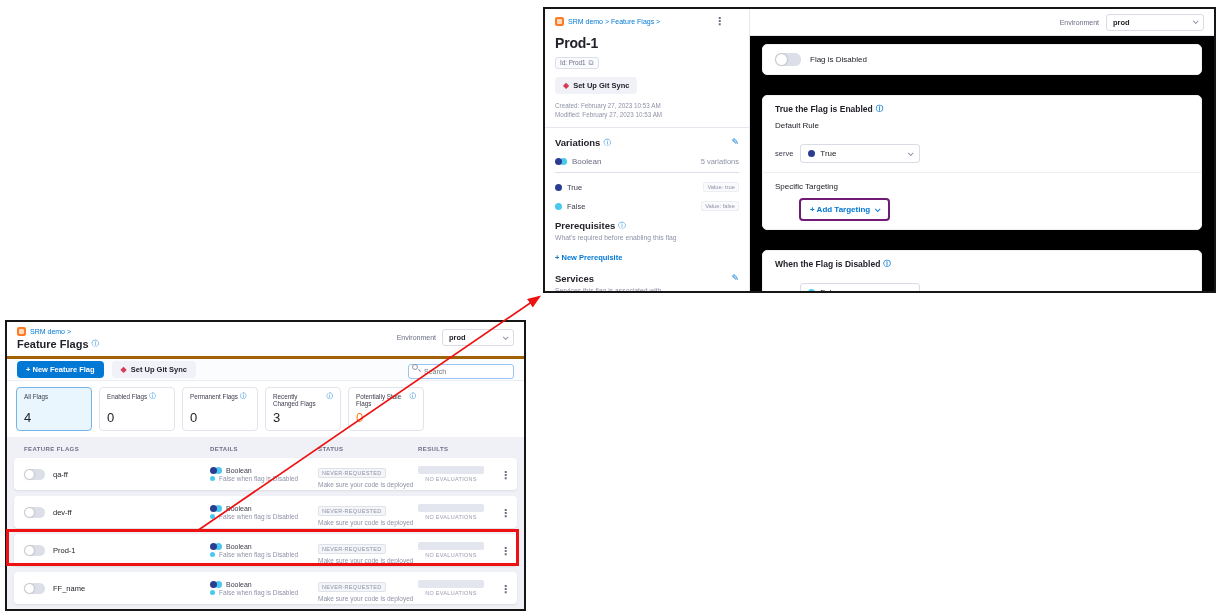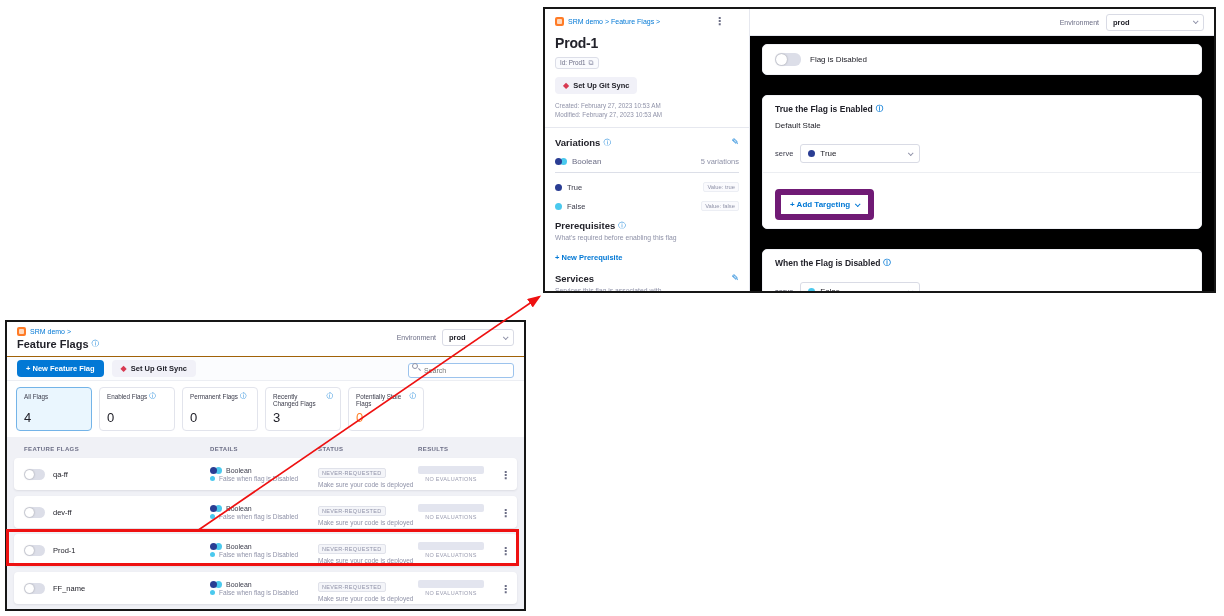--- a/index.html
+++ b/index.html
@@ -67,31 +67,31 @@
   .dp-content { flex:1; background:#000000; padding:8px 12px; display:flex; flex-direction:column; gap:20px; overflow:hidden; }
   .card { background:#fff; border:1px solid #f0f1f5; border-radius:5px; box-shadow:0 1px 2px rgba(40,41,61,.06); padding:8px 12px; }
   .card-toggle { display:flex; align-items:center; gap:9px; font-size:8px; padding:8px 12px; }
   .card-h { display:flex; align-items:center; gap:3px; font-size:8.5px; font-weight:bold; }
   .sub-label { font-size:8px; margin-top:7px; }
   .serve-row { display:flex; align-items:center; gap:7px; margin-top:14px; }
   .serve-word { font-size:7.5px; color:#3a3b4a; }
   .serve-select { border:1px solid #d9dbe5; border-radius:3px; height:19px; width:120px; display:flex; align-items:center; gap:5px; padding:0 7px; font-size:8px; cursor:pointer; background:#fff; }
   .serve-select .chev { margin-left:auto; }
   .card-sep { border-top:1px solid #eceef2; margin:9px -12px; }
-  .add-targeting { display:inline-flex; align-items:center; gap:5px; margin-top:7px; background:#fff; border:6px solid #701a75; border-radius:4px; color:#0278d5; font-family:inherit; font-size:8px; font-weight:bold; padding:5px 9px; cursor:pointer; }
+  .add-targeting { display:inline-flex; align-items:center; gap:5px; margin-top:7px; background:#fff; border:2px solid #701a75; border-radius:4px; color:#0278d5; font-family:inherit; font-size:8px; font-weight:bold; padding:5px 9px; cursor:pointer;margin-left:24px; }
 
   
   #list-panel { left:5px; top:320px; width:521px; height:291px; display:flex; flex-direction:column; }
   .lp-header { height:34px; flex:0 0 auto; position:relative; padding:5px 10px; }
   .lp-bc-row { display:flex; align-items:center; gap:4px; }
   .lp-title-row { display:flex; align-items:center; gap:3px; margin-top:2px; }
   .lp-title { font-size:11px; font-weight:bold; }
   .lp-env { position:absolute; right:10px; top:7px; display:flex; align-items:center; gap:6px; }
   .lp-env .env-select { width:72px; }
-  .lp-toolbar { height:25px; flex:0 0 auto; background:#fbfcfe; border-top:1px solid #a16207; border-bottom:1px solid #eceef3; display:flex; align-items:center; gap:8px; padding:0 10px; }
+  .lp-toolbar { height:25px; flex:0 0 auto; background:#fbfcfe; border-top:3px solid #a16207; border-bottom:1px solid #eceef3; display:flex; align-items:center; gap:8px; padding:0 10px; }
   .btn-primary { display:inline-flex; align-items:center; background:#0278d5; color:#fff; border:none; border-radius:4px; font-family:inherit; font-size:7.5px; font-weight:bold; padding:4px 9px; cursor:pointer; }
   .lp-toolbar .git-sync-btn { padding:4px 9px; }
   .search-box { margin-left:auto; position:relative; }
   .search-input { width:106px; height:15px; border:1px solid #9cc3ed; border-radius:3px; font-family:inherit; font-size:7px; color:#6b6d85; padding:0 4px 0 15px; outline:none; }
   .mag { position:absolute; left:4px; top:4px; width:6px; height:6px; border:1px solid #8f92a8; border-radius:50%; }
   .mag::after { content:""; position:absolute; left:4.5px; top:4.5px; width:3px; height:1px; background:#8f92a8; transform:rotate(45deg); }
   .lp-stats { height:56px; flex:0 0 auto; display:flex; gap:7px; padding:6px 9px; background:#fff; }
   .stat-card { width:76px; height:44px; border:1px solid #e2e4ec; border-radius:4px; background:#fff; padding:5px 7px; display:flex; flex-direction:column; cursor:pointer; }
   .stat-card.selected { background:#eaf6fe; border-color:#74b4e8; }
   .stat-label-row { display:flex; align-items:flex-start; gap:2px; }
@@ -195,30 +195,31 @@
       <div class="dp-content">
         <div class="card card-toggle">
           <span class="toggle lg"></span>
           <span>Flag is Disabled</span>
         </div>
         <div class="card">
           <div class="card-h">
             <span>True the Flag is Enabled</span>
             <span class="info-i">ⓘ</span>
           </div>
-          <div class="sub-label">Default Stale</div>
+          <div class="sub-label">Default Rule</div>
           <div class="serve-row">
             <span class="serve-word">serve</span>
             <div class="serve-select">
               <i class="dot navy" style="background: rgb(42, 61, 147);"></i>
               <span>True</span>
               <i class="chev"></i>
             </div>
           </div>
           <div class="card-sep"></div>
+          <div class="sub-label">Specific Targeting</div>
           <button class="add-targeting">
             <span>+ Add Targeting</span>
             <i class="chev blue"></i>
           </button>
         </div>
         <div class="card">
           <div class="card-h">
             <span>When the Flag is Disabled</span>
             <span class="info-i">ⓘ</span>
           </div>

